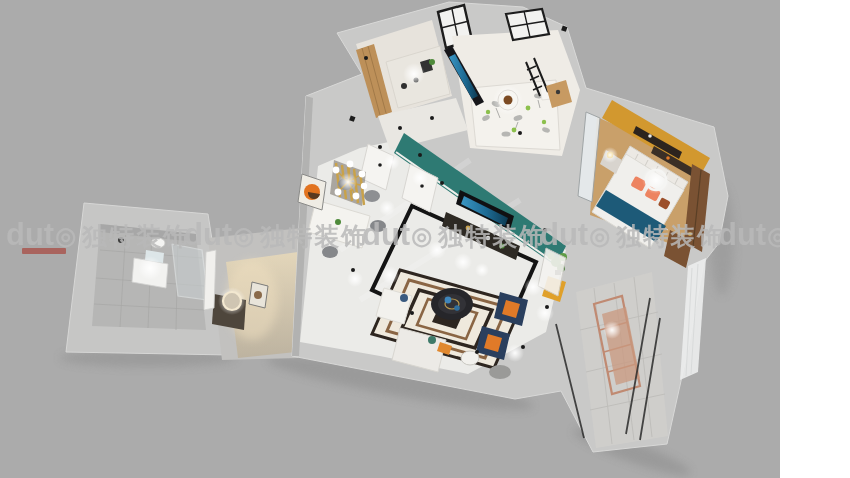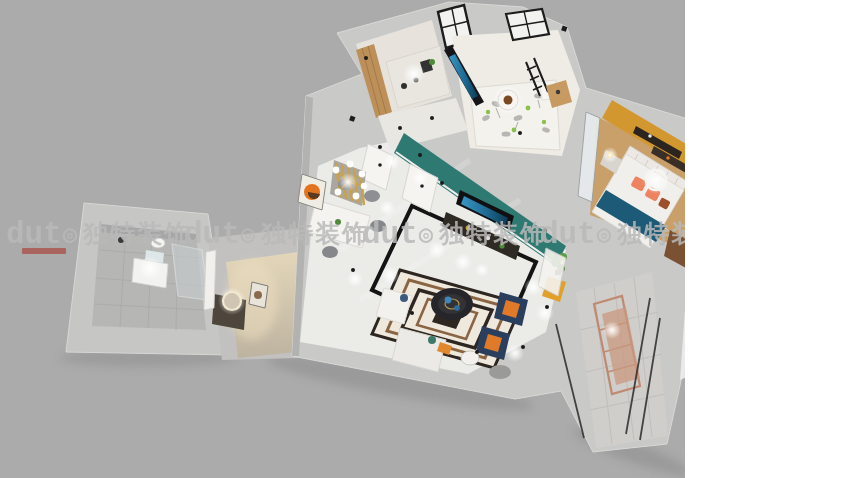--- a/index.html
+++ b/index.html
@@ -1,16 +1,16 @@
 <!DOCTYPE html>
 <html><head>
 <meta charset="utf-8">
 <style>
   html,body{margin:0;padding:0;}
-  #stage{position:relative;width:685px;height:478px;overflow:hidden;font-family:Liberation Mono, monospace;}
+  #stage{position:relative;width:780px;height:478px;overflow:hidden;font-family:Liberation Sans, sans-serif;}
   #stage svg{position:absolute;left:0;top:0;}
   .watermark{position:absolute;left:6px;top:220px;width:900px;display:flex;pointer-events:none;opacity:.85;}
   .wm-unit{position:relative;width:178px;flex:none;display:flex;align-items:flex-start;white-space:nowrap;}
   .wm-logo{font-size:31px;font-weight:700;letter-spacing:0px;line-height:30px;}
   .wm-sym{font-size:24px;font-weight:700;line-height:30px;margin:1px 6px 0 1px;}
   .wm-cn{font-size:25px;font-weight:700;letter-spacing:2px;line-height:32px;text-align:right;}
   .wm-redbar{position:absolute;left:16px;top:28px;width:44px;height:6px;opacity:.8;border-radius:1px;}
 </style>
 </head>
 <body>

